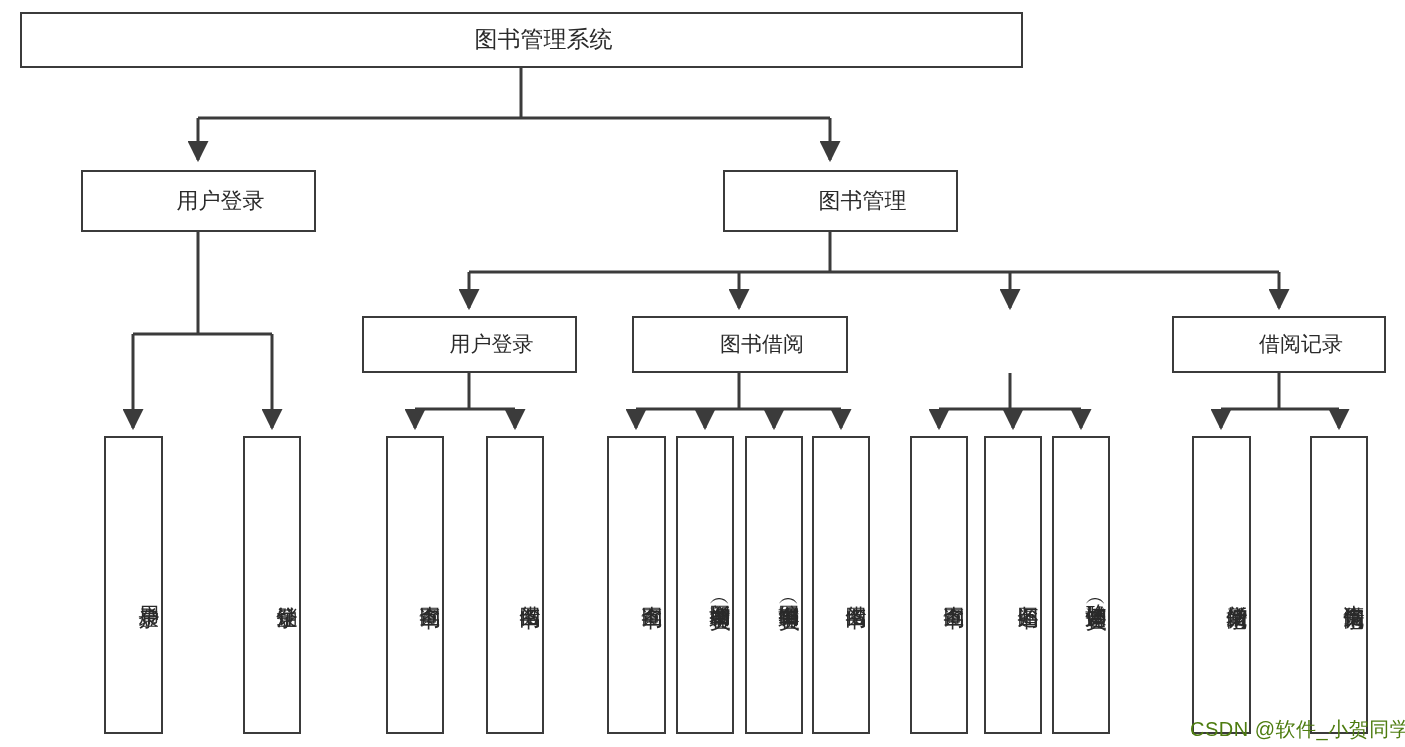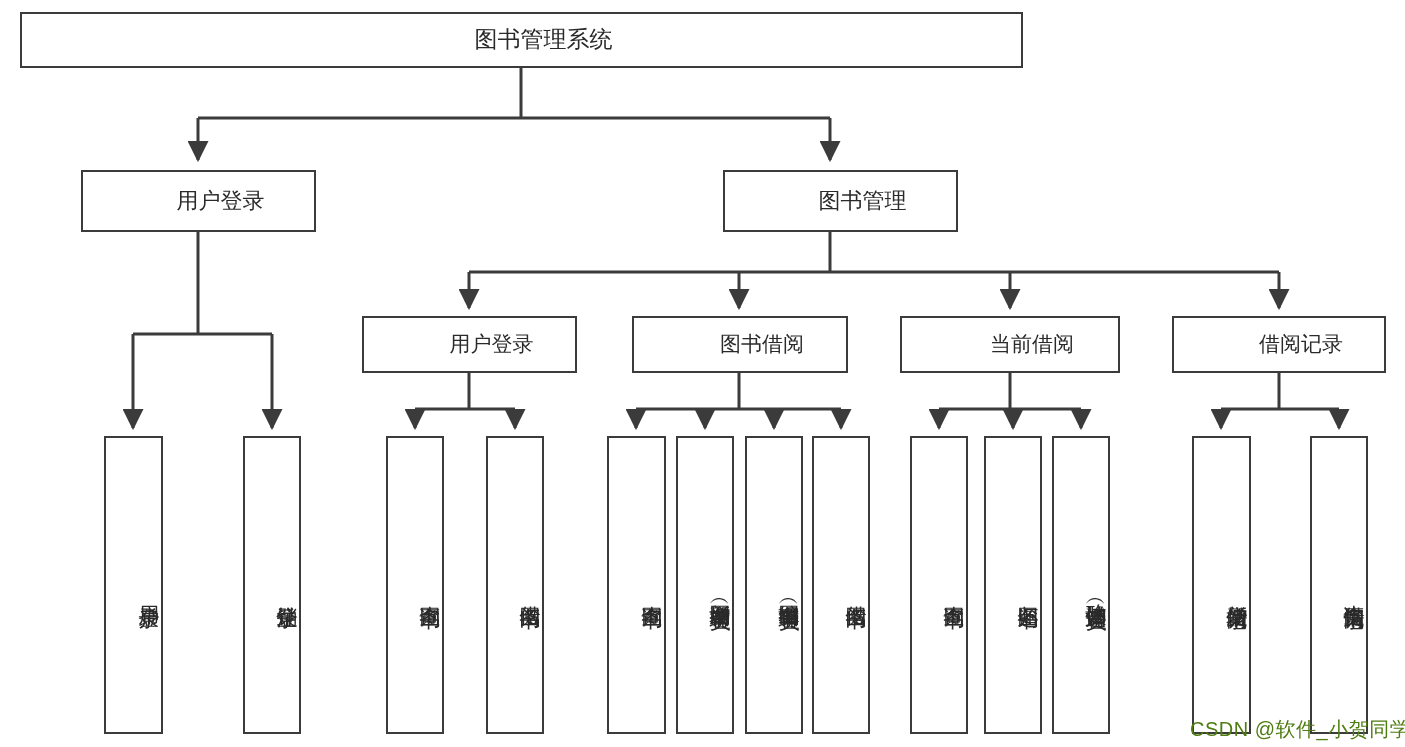--- a/index.html
+++ b/index.html
@@ -135,23 +135,20 @@
   <div class="node lvl2" style="left:711px; top:170px; width:235px; height:62px;margin-left:12px;">
     <span class="lbl">图书管理</span>
   </div>
 
   <div class="node lvl3" style="left:362px; top:316px; width:215px; height:57px;">
     <span class="lbl">用户登录</span>
   </div>
   <div class="node lvl3" style="left:632px; top:316px; width:216px; height:57px;text-align:right;">
     <span class="lbl">图书借阅</span>
   </div>
-  <div class="node lvl3" style="left:900px; top:316px; width:220px; height:57px;">
-    <span class="lbl">当前借阅</span>
-  </div>
   <div class="node lvl3" style="left:1172px; top:316px; width:214px; height:57px;align-items:center;">
     <span class="lbl">借阅记录</span>
   </div>
 
   <div class="node leaf" style="left:104px; top:436px; width:59px; height:298px;">
     <span class="lbl">用户登录</span>
   </div>
   <div class="node leaf" style="left:243px; top:436px; width:58px; height:298px;">
     <span class="lbl">注销登录</span>
   </div>

